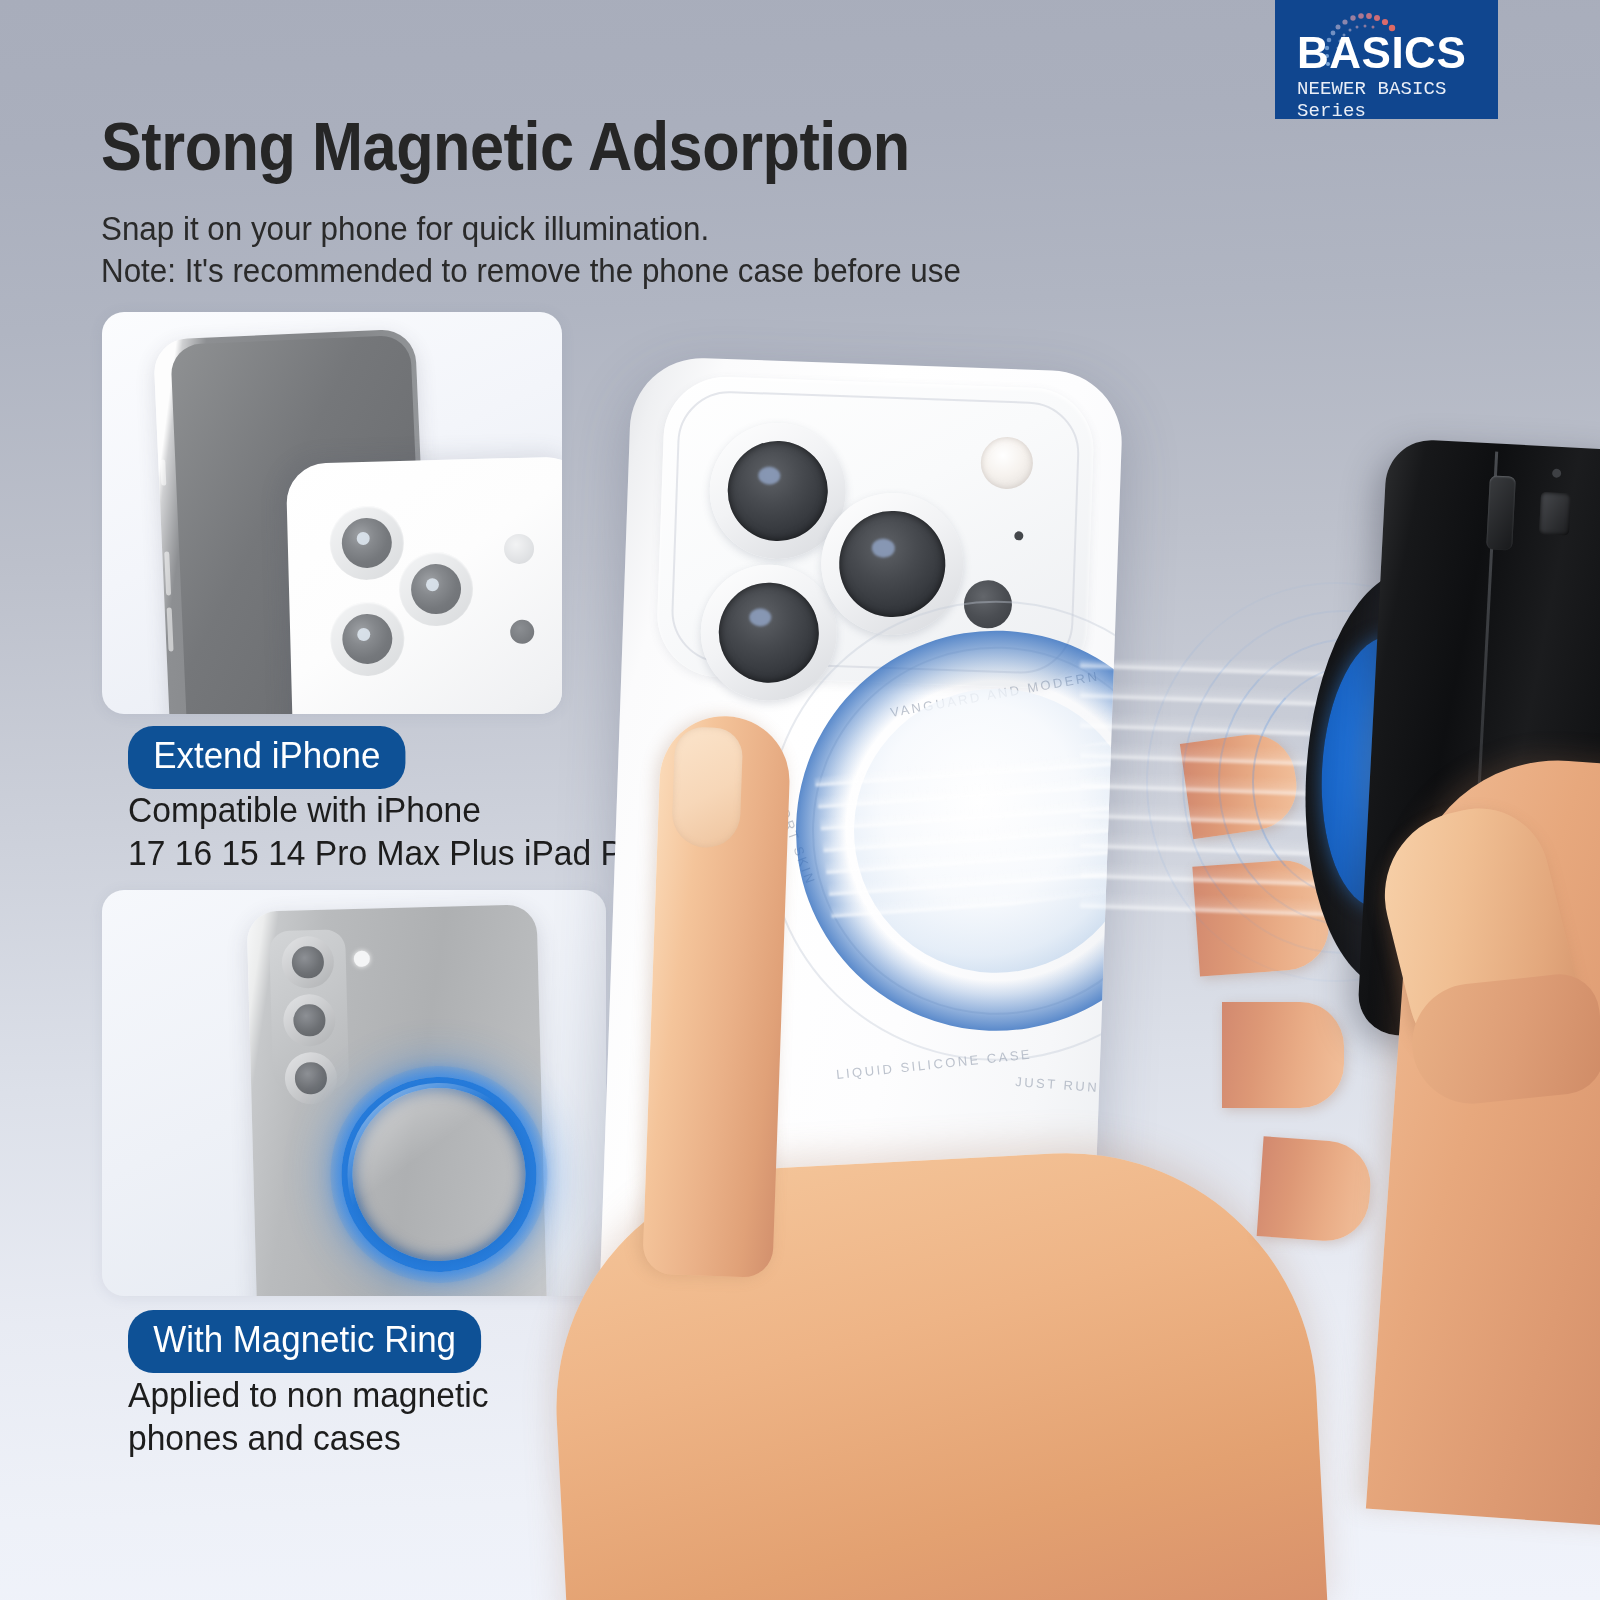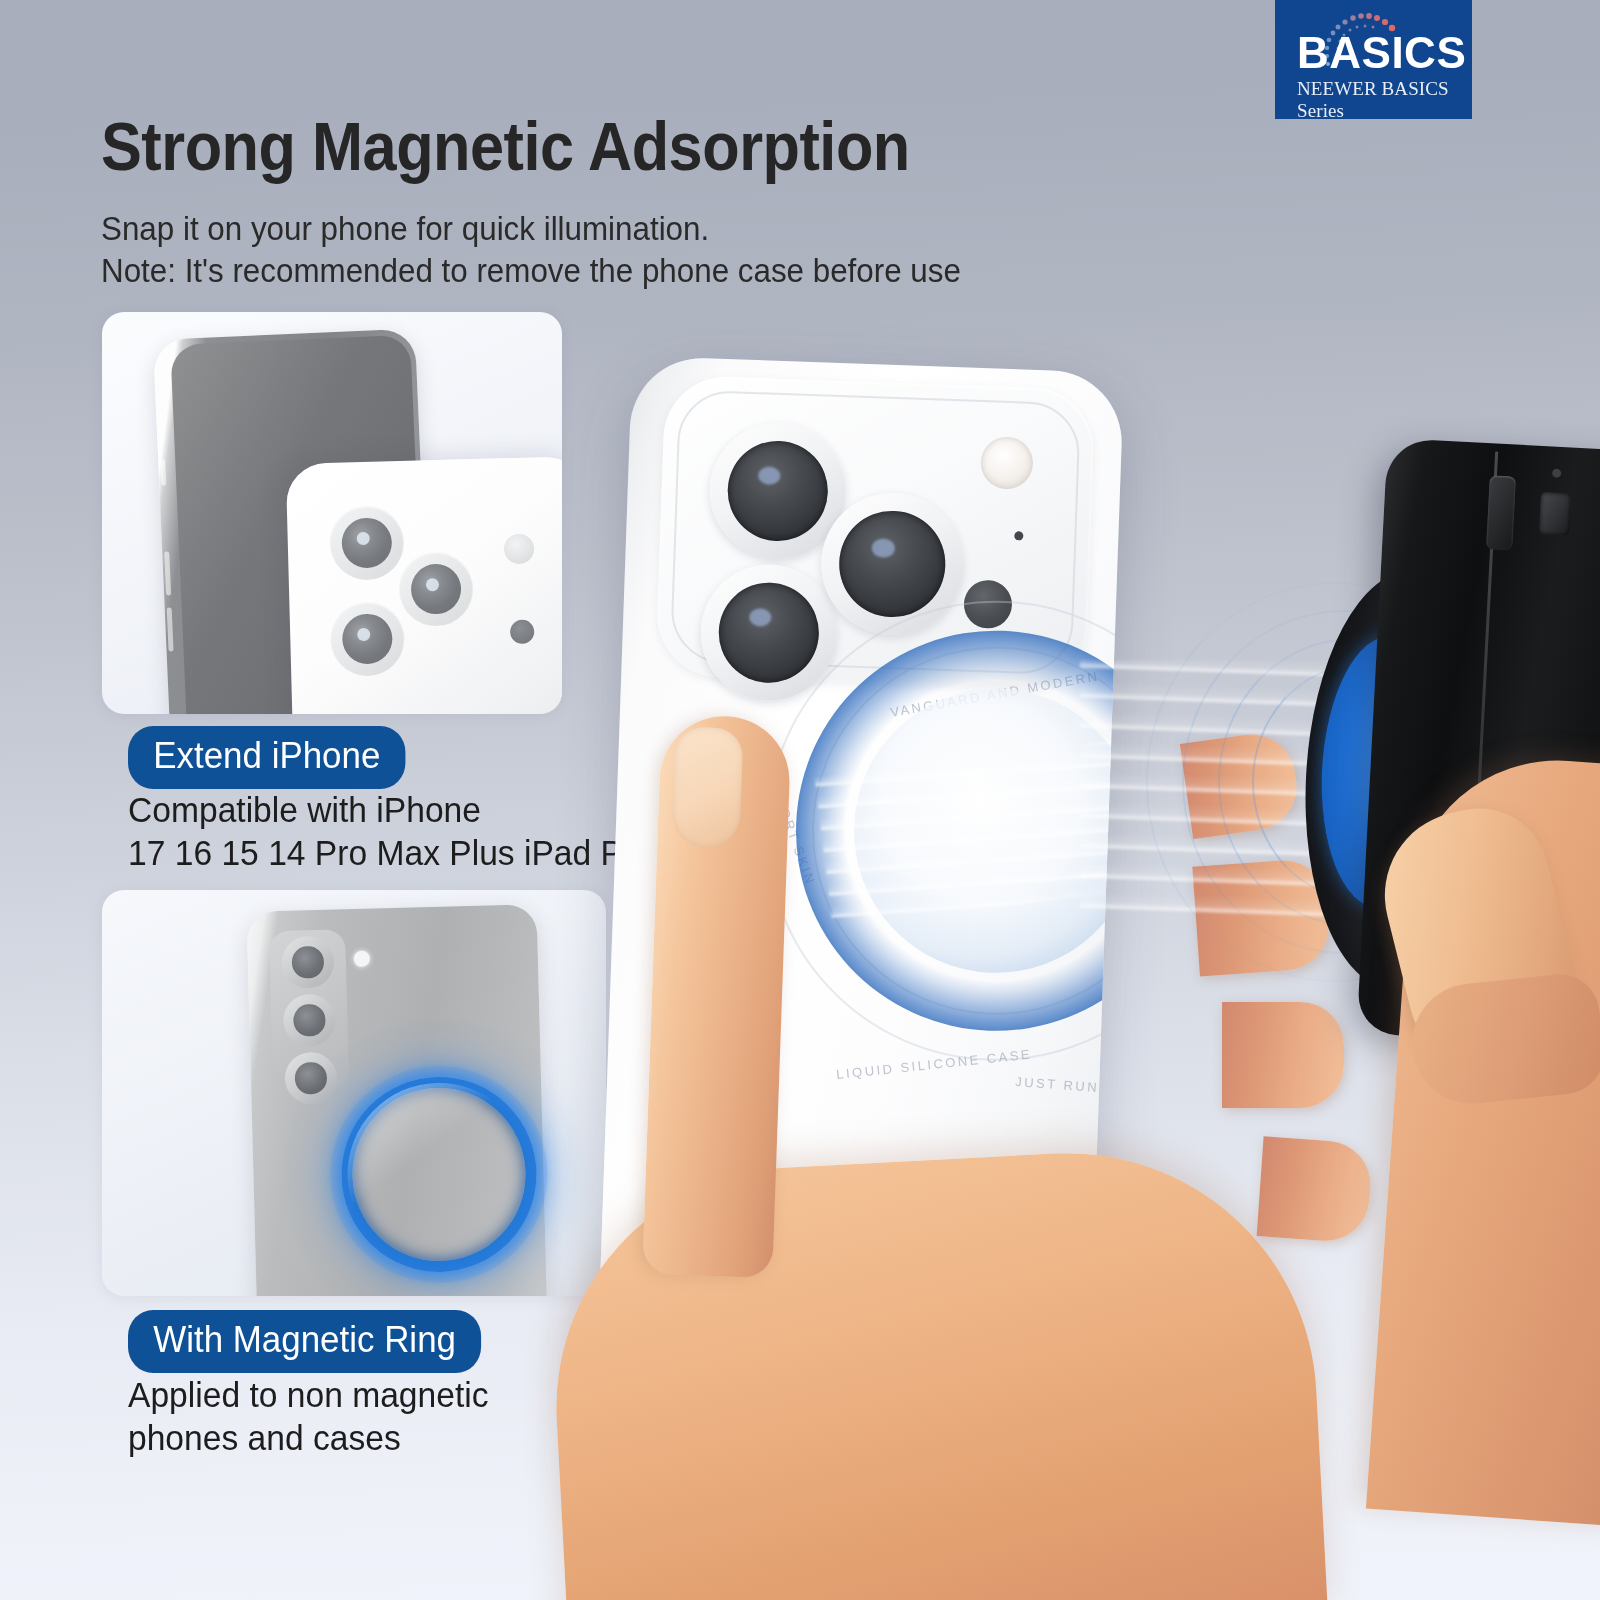--- a/index.html
+++ b/index.html
@@ -8,33 +8,33 @@
     font-family: "Liberation Sans", sans-serif;
     background: linear-gradient(178deg,
         #a8adbb 0%, #aaafbd 9%, #b0b5c2 20%,
         #bcc0cb 34%, #ccd0da 50%, #dce0e9 66%,
         #e8ebf3 80%, #eef1f8 92%, #f0f3fb 100%);
     position:relative;
   }
 
   
   .logo-badge {
-    position:absolute; left:1275px; top:0; width:197px; height:119px;
+    position:absolute; left:1275px; top:0; width:223px; height:119px;
     background:#10468f; overflow:hidden;
   }
   .logo-arc { position:absolute; left:47px; top:8px; width:80px; height:62px; }
   .logo-word {
     position:absolute; left:22px; top:28px; width:auto;
     font-size:44px; font-weight:bold; color:#ffffff;
     letter-spacing:0.5px; font-family:"Liberation Sans", sans-serif;
   }
   .logo-sub {
     position:absolute; left:22px; top:78px;
     font-size:19px; color:#e9eef7; letter-spacing:0.1px;
-    font-family:Liberation Serif, serif;
+    font-family:Liberation Mono, monospace;
   }
 
   
   .headline {
     position:absolute; left:101px; top:112px; width:1100px;
     font-size:68px; font-weight:bold; color:#262626;
     letter-spacing:-0.5px; line-height:1.0;
     transform:scaleX(0.90); transform-origin:left top;
     white-space:nowrap;
   }

